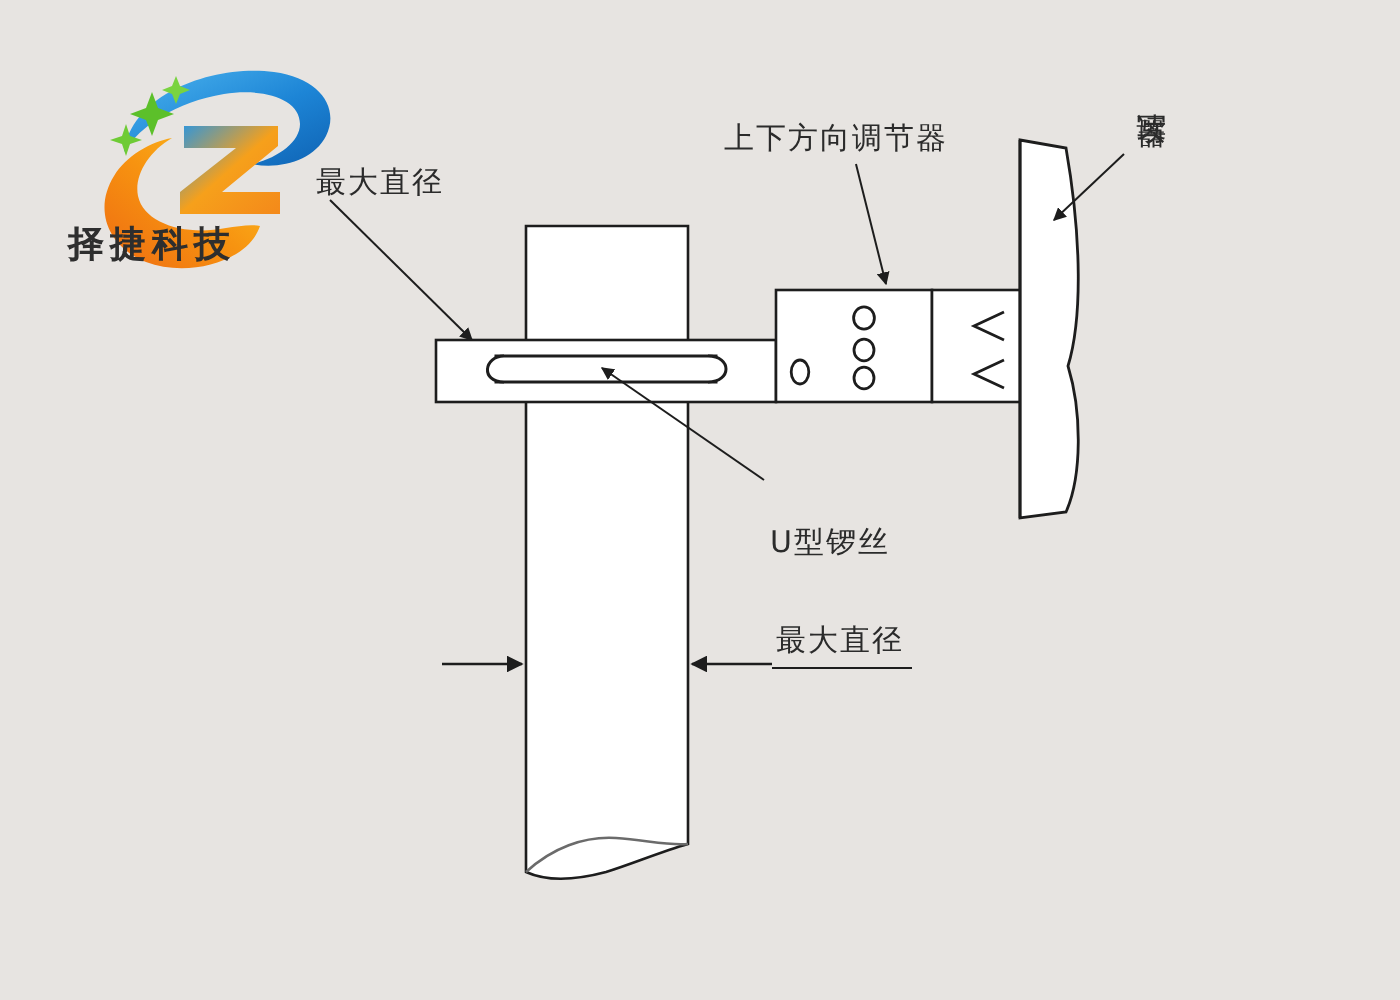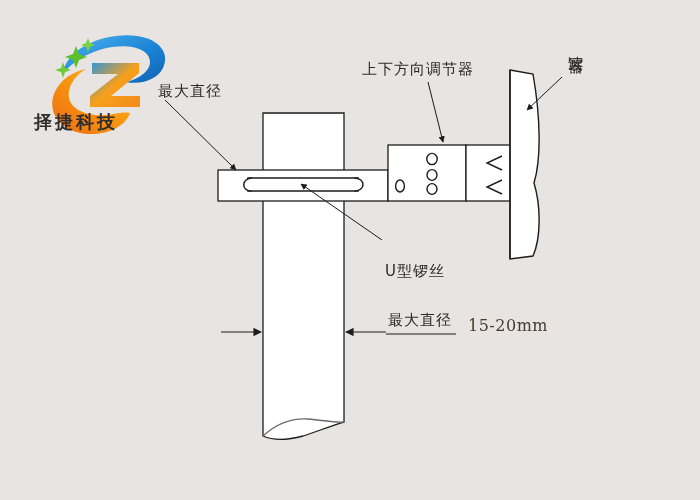--- a/index.html
+++ b/index.html
@@ -167,15 +167,14 @@
   <div class="lbl" style="left:158px;top:82px;">最大直径</div>
 
   <div class="lbl" style="left:362px;top:60px;">上下方向调节器</div>
 
   <div class="lbl lbl-vert" style="left:566px;top:44px;">读写器</div>
 
   <div class="lbl" style="left:385px;top:234px;margin-top:28px;">U型锣丝</div>
 
   <div class="lbl" style="left:388px;top:311px;">最大直径</div>
 
-  <div class="dim-num" style="left:468px;top:316px;">15-20mm</div>
 
 </div>
 
 </body></html>

